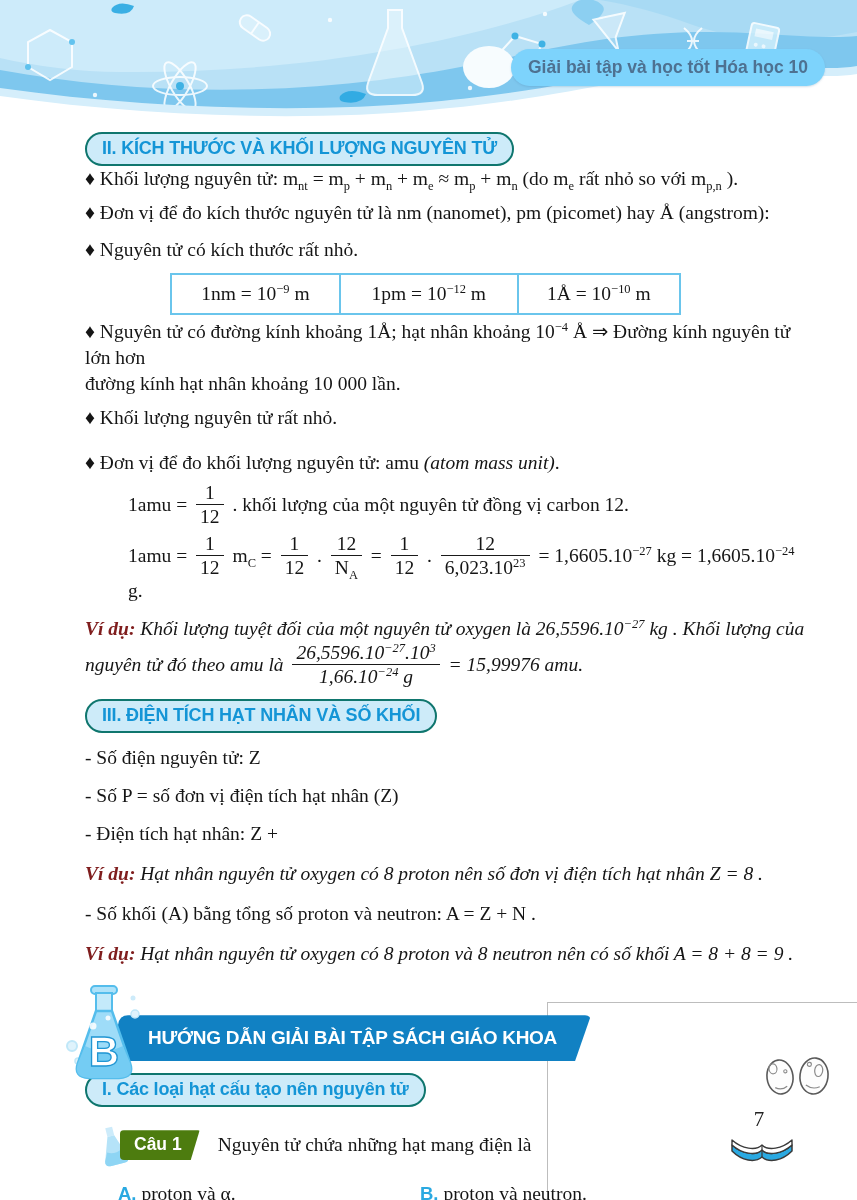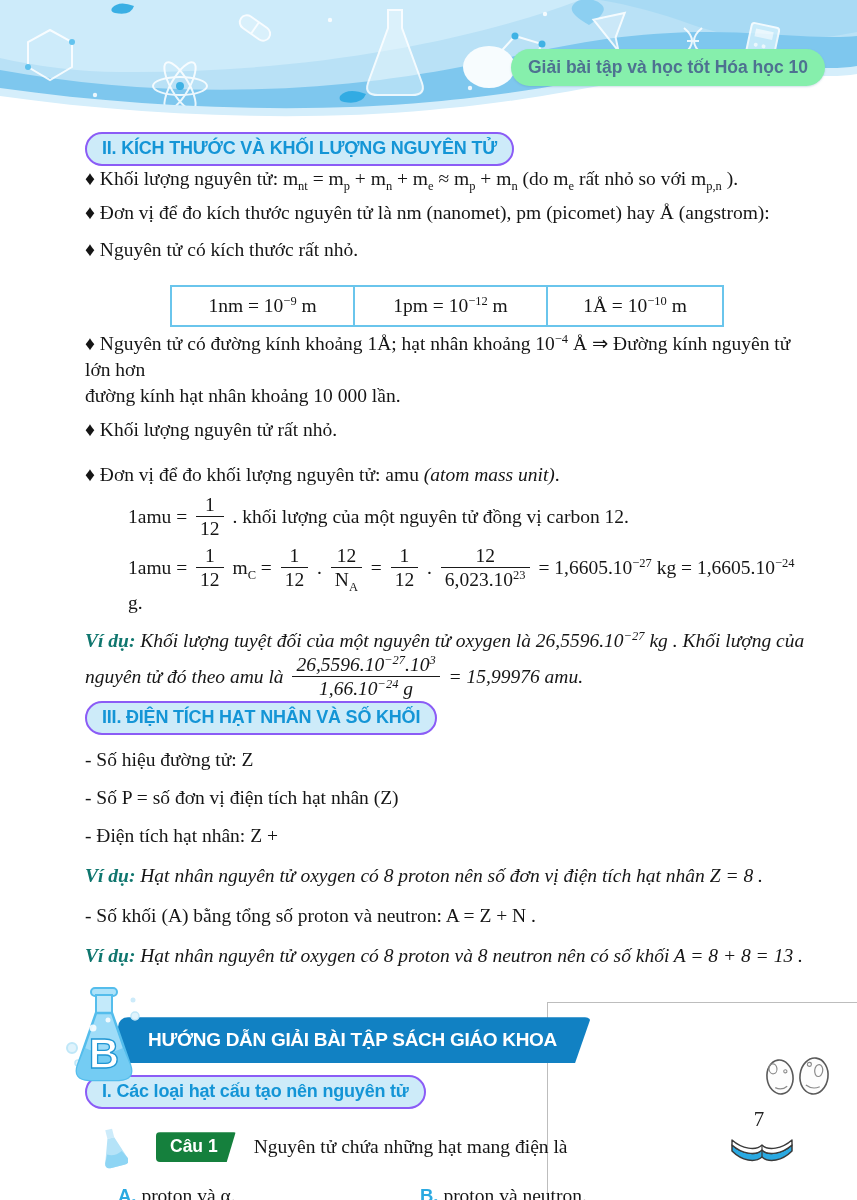--- a/index.html
+++ b/index.html
@@ -5,62 +5,62 @@
   html,body{margin:0;padding:0;}
   body{background:#ffffff;width:857px;height:1200px;position:relative;overflow:hidden;
        font-family:"Liberation Serif", serif;color:#151515;}
   .page{position:relative;width:857px;height:1200px;background:#fff;}
 
   
   .hero{position:relative;height:118px;z-index:3;}
   .hero-svg{position:absolute;inset:0;width:857px;height:118px;display:block;}
   .hero-ellipse{position:absolute;left:463px;top:46px;width:52px;height:42px;background:#f7fcfe;
                 border-radius:50%;}
-  .hero-badge{position:absolute;left:511px;top:49px;height:37px;padding:0 17px;background:#86efac;
+  .hero-badge{position:absolute;left:511px;top:49px;height:37px;padding:0 17px;background:#7dd3fc;
               border-radius:19px;display:flex;align-items:center;font-family:"Liberation Sans",sans-serif;
               font-weight:bold;font-size:17.5px;color:#4e7191;white-space:nowrap;
               box-shadow:0 1px 2px rgba(80,130,170,.25);}
 
   
   .content{position:relative;z-index:2;padding:0 45px 0 85px;}
-  .pill{display:inline-block;background:#cdebf9;border:2px solid #8b5cf6;border-radius:17px;
+  .pill{display:inline-block;background:#cdebf9;border:2px solid #0f766e;border-radius:17px;
         padding:4px 15px 5px;color:#1495d6;font-family:"Liberation Sans",sans-serif;
         font-weight:bold;font-size:18px;letter-spacing:-.2px;}
   .mt14{margin-top:14px;}
   p.body{margin:0;font-size:19.5px;line-height:26px;}
   p.body.sp{margin-top:11px;}
   sup{font-size:64%;line-height:0;} sub{font-size:64%;line-height:0;}
 
-  table.unit-table{border-collapse:collapse;margin:22px 0 0 85px;width:554px;background:#fff;}
+  table.unit-table{border-collapse:collapse;margin:10px 0 0 85px;width:511px;background:#fff;}
   table.unit-table td{border:2px solid #6ac5ec;text-align:center;padding:8px 4px;font-size:19.5px;}
 
   .frac{display:inline-block;text-align:center;vertical-align:middle;margin:0 4px;line-height:1.08;
         position:relative;top:-2px;}
   .frac .num{display:block;border-bottom:1.5px solid #1a1a1a;padding:0 4px 1px;}
   .frac .den{display:block;padding:1px 4px 0;}
   .formula{margin:8px 0 0 43px;font-size:19.5px;}
 
   .vidu{margin:12px 0 0 0;font-size:19.5px;line-height:30px;font-style:italic;}
-  .vd-label{color:#0f766e;font-weight:bold;font-style:italic;}
+  .vd-label{color:#7f1d1d;font-weight:bold;font-style:italic;}
 
   .dash-item{margin:12px 0 0 0;font-size:19.5px;line-height:26px;}
 
   
   .bbanner{position:relative;margin:46px 0 0 33px;width:fit-content;}
   .bbar{background:#1181c3;color:#ffffff;font-family:"Liberation Sans",sans-serif;font-weight:bold;
         font-size:19px;letter-spacing:-.3px;padding:12px 34px 12px 30px;border-radius:10px 6px 6px 10px;
         clip-path:polygon(0 0,100% 0,calc(100% - 16px) 100%,0 100%);white-space:nowrap;}
   .b-flask{position:absolute;left:-55px;top:-31px;width:84px;height:102px;}
 
   
   .qrow{display:flex;align-items:center;margin:16px 0 0 13px;position:relative;}
   .q-flask{width:30px;height:44px;margin-right:-8px;position:relative;top:2px;}
-  .qbadge{background:#15803d;color:#fff;font-family:"Liberation Sans",sans-serif;font-weight:bold;
+  .qbadge{background:#4d7c0f;color:#fff;font-family:"Liberation Sans",sans-serif;font-weight:bold;
           font-size:17.5px;padding:4px 18px 5px 14px;border-radius:4px 2px 2px 4px;
-          clip-path:polygon(0 0,100% 0,calc(100% - 9px) 100%,0 100%);margin-left:36px;}
+          clip-path:polygon(0 0,100% 0,calc(100% - 9px) 100%,0 100%);}
   .qtext{font-size:19.5px;margin-left:18px;}
 
   .options{display:grid;grid-template-columns:302px auto;row-gap:13px;margin:14px 0 0 33px;
            font-size:19.5px;line-height:26px;}
   .opt-letter{color:#2aa9e1;font-family:"Liberation Sans",sans-serif;font-weight:bold;font-size:18.5px;}
 
   
   .corner-panel{position:absolute;left:547px;top:1002px;width:311px;height:199px;background:#ffffff;
                 border-top:1px solid #bdbdbd;border-left:1px solid #bdbdbd;z-index:1;}
   .eggs{position:absolute;left:214px;top:48px;width:78px;height:48px;}
@@ -185,36 +185,36 @@
     </div>
 
     <p class="vidu">
       <span class="vd-label">Ví dụ:</span>
       <span>Khối lượng tuyệt đối của một nguyên tử oxygen là  26,5596.10<sup>−27</sup> kg .  Khối lượng của</span><br>
       <span>nguyên tử đó theo amu là</span>
       <span class="frac"><span class="num">26,5596.10<sup>−27</sup>.10<sup>3</sup></span><span class="den">1,66.10<sup>−24</sup>  g</span></span>
       <span>= 15,99976 amu.</span>
     </p>
 
-    <div class="pill" style="">III. ĐIỆN TÍCH HẠT NHÂN VÀ SỐ KHỐI</div>
-
-    <p class="dash-item">- Số hiệu đường tử: Z</p>
+    <div class="pill" style="margin-top:10px">III. ĐIỆN TÍCH HẠT NHÂN VÀ SỐ KHỐI</div>
+
+    <p class="dash-item">- Số điện nguyên tử: Z</p>
     <p class="dash-item">- Số P = số đơn vị điện tích hạt nhân (Z)</p>
     <p class="dash-item">- Điện tích hạt nhân: Z +</p>
 
     <p class="vidu">
       <span class="vd-label">Ví dụ:</span>
       <span>Hạt nhân nguyên tử oxygen có 8 proton nên số đơn vị điện tích hạt nhân  Z = 8 .</span>
     </p>
 
     <p class="dash-item">- Số khối (A) bằng tổng số proton và neutron:  A = Z + N .</p>
 
     <p class="vidu">
       <span class="vd-label">Ví dụ:</span>
-      <span>Hạt nhân nguyên tử oxygen có 8 proton và 8 neutron nên có số khối  A = 8 + 8 = 13 .</span>
+      <span>Hạt nhân nguyên tử oxygen có 8 proton và 8 neutron nên có số khối  A = 8 + 8 = 9 .</span>
     </p>
 
     
     <div class="bbanner">
       <div class="bbar">HƯỚNG DẪN GIẢI BÀI TẬP SÁCH GIÁO KHOA</div>
       <svg class="b-flask" viewBox="0 0 84 102">
         <circle cx="9" cy="62" r="5" fill="#dff3fc" stroke="#bfe7f8" stroke-width="2"></circle>
         <circle cx="15" cy="77" r="3" fill="#dff3fc" stroke="#bfe7f8" stroke-width="1.5"></circle>
         <circle cx="72" cy="30" r="4" fill="#dff3fc" stroke="#bfe7f8" stroke-width="1.5"></circle>
         <circle cx="70" cy="14" r="2.5" fill="#cdebfa"></circle>

